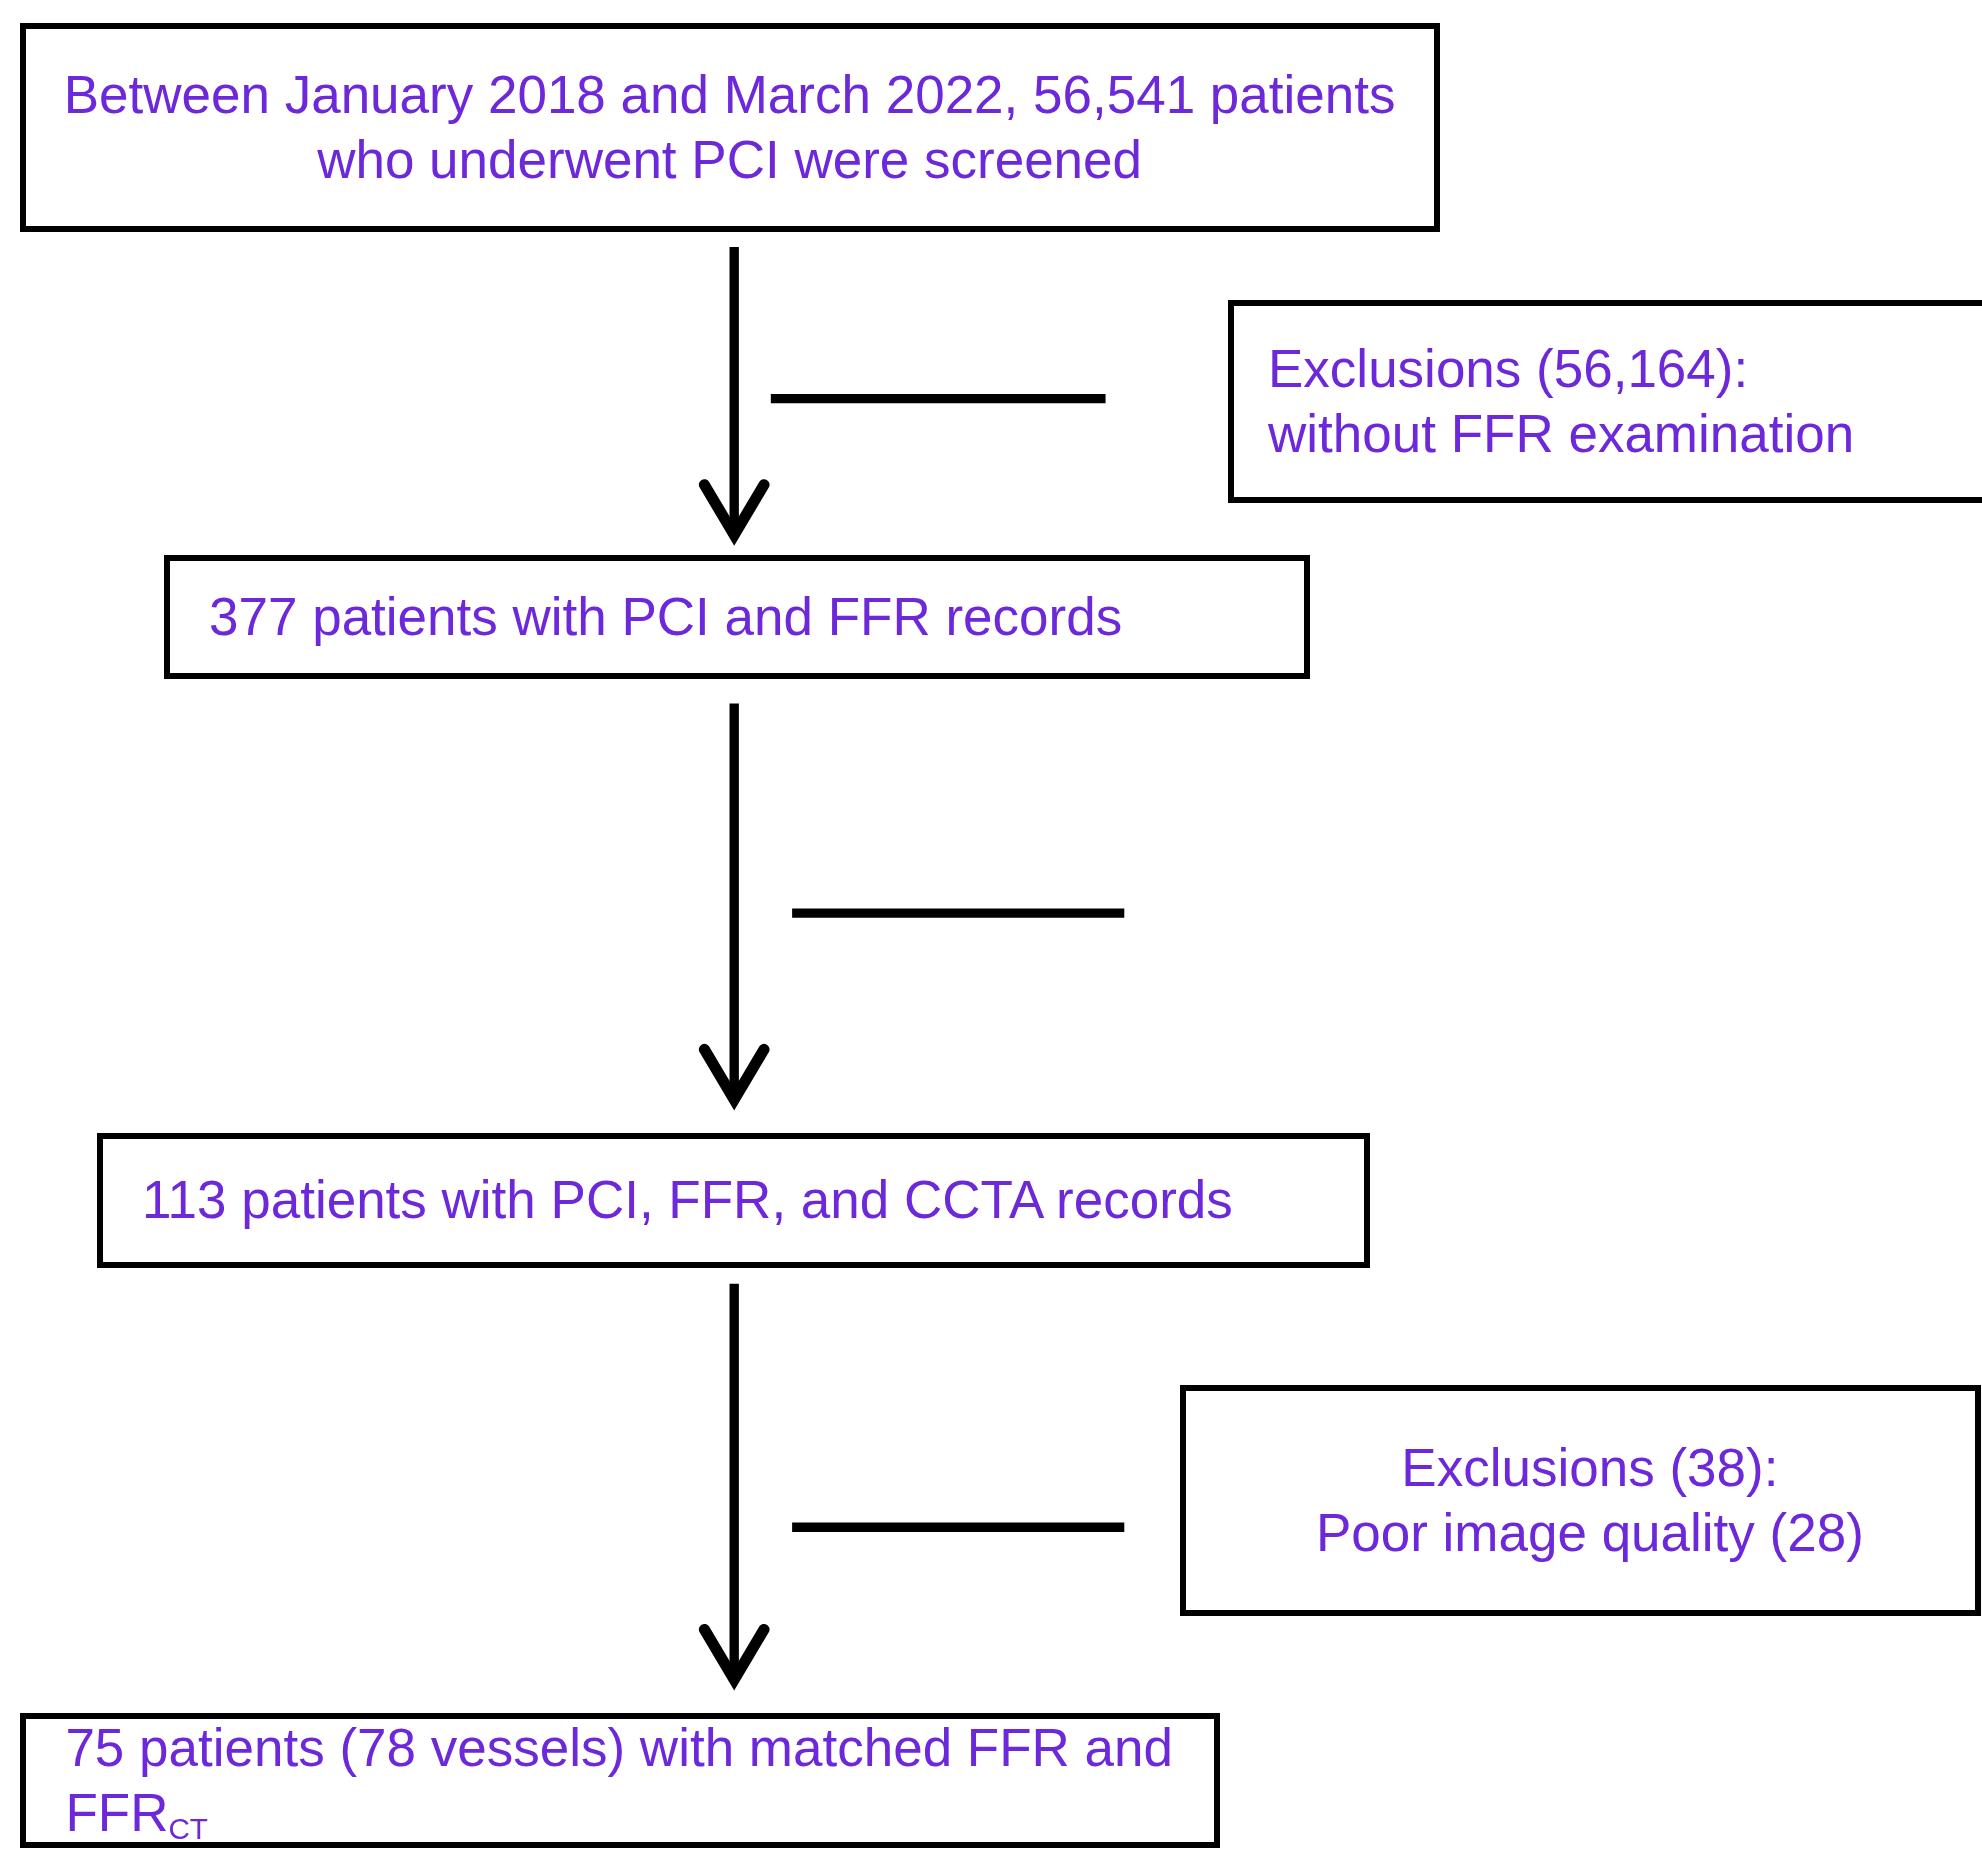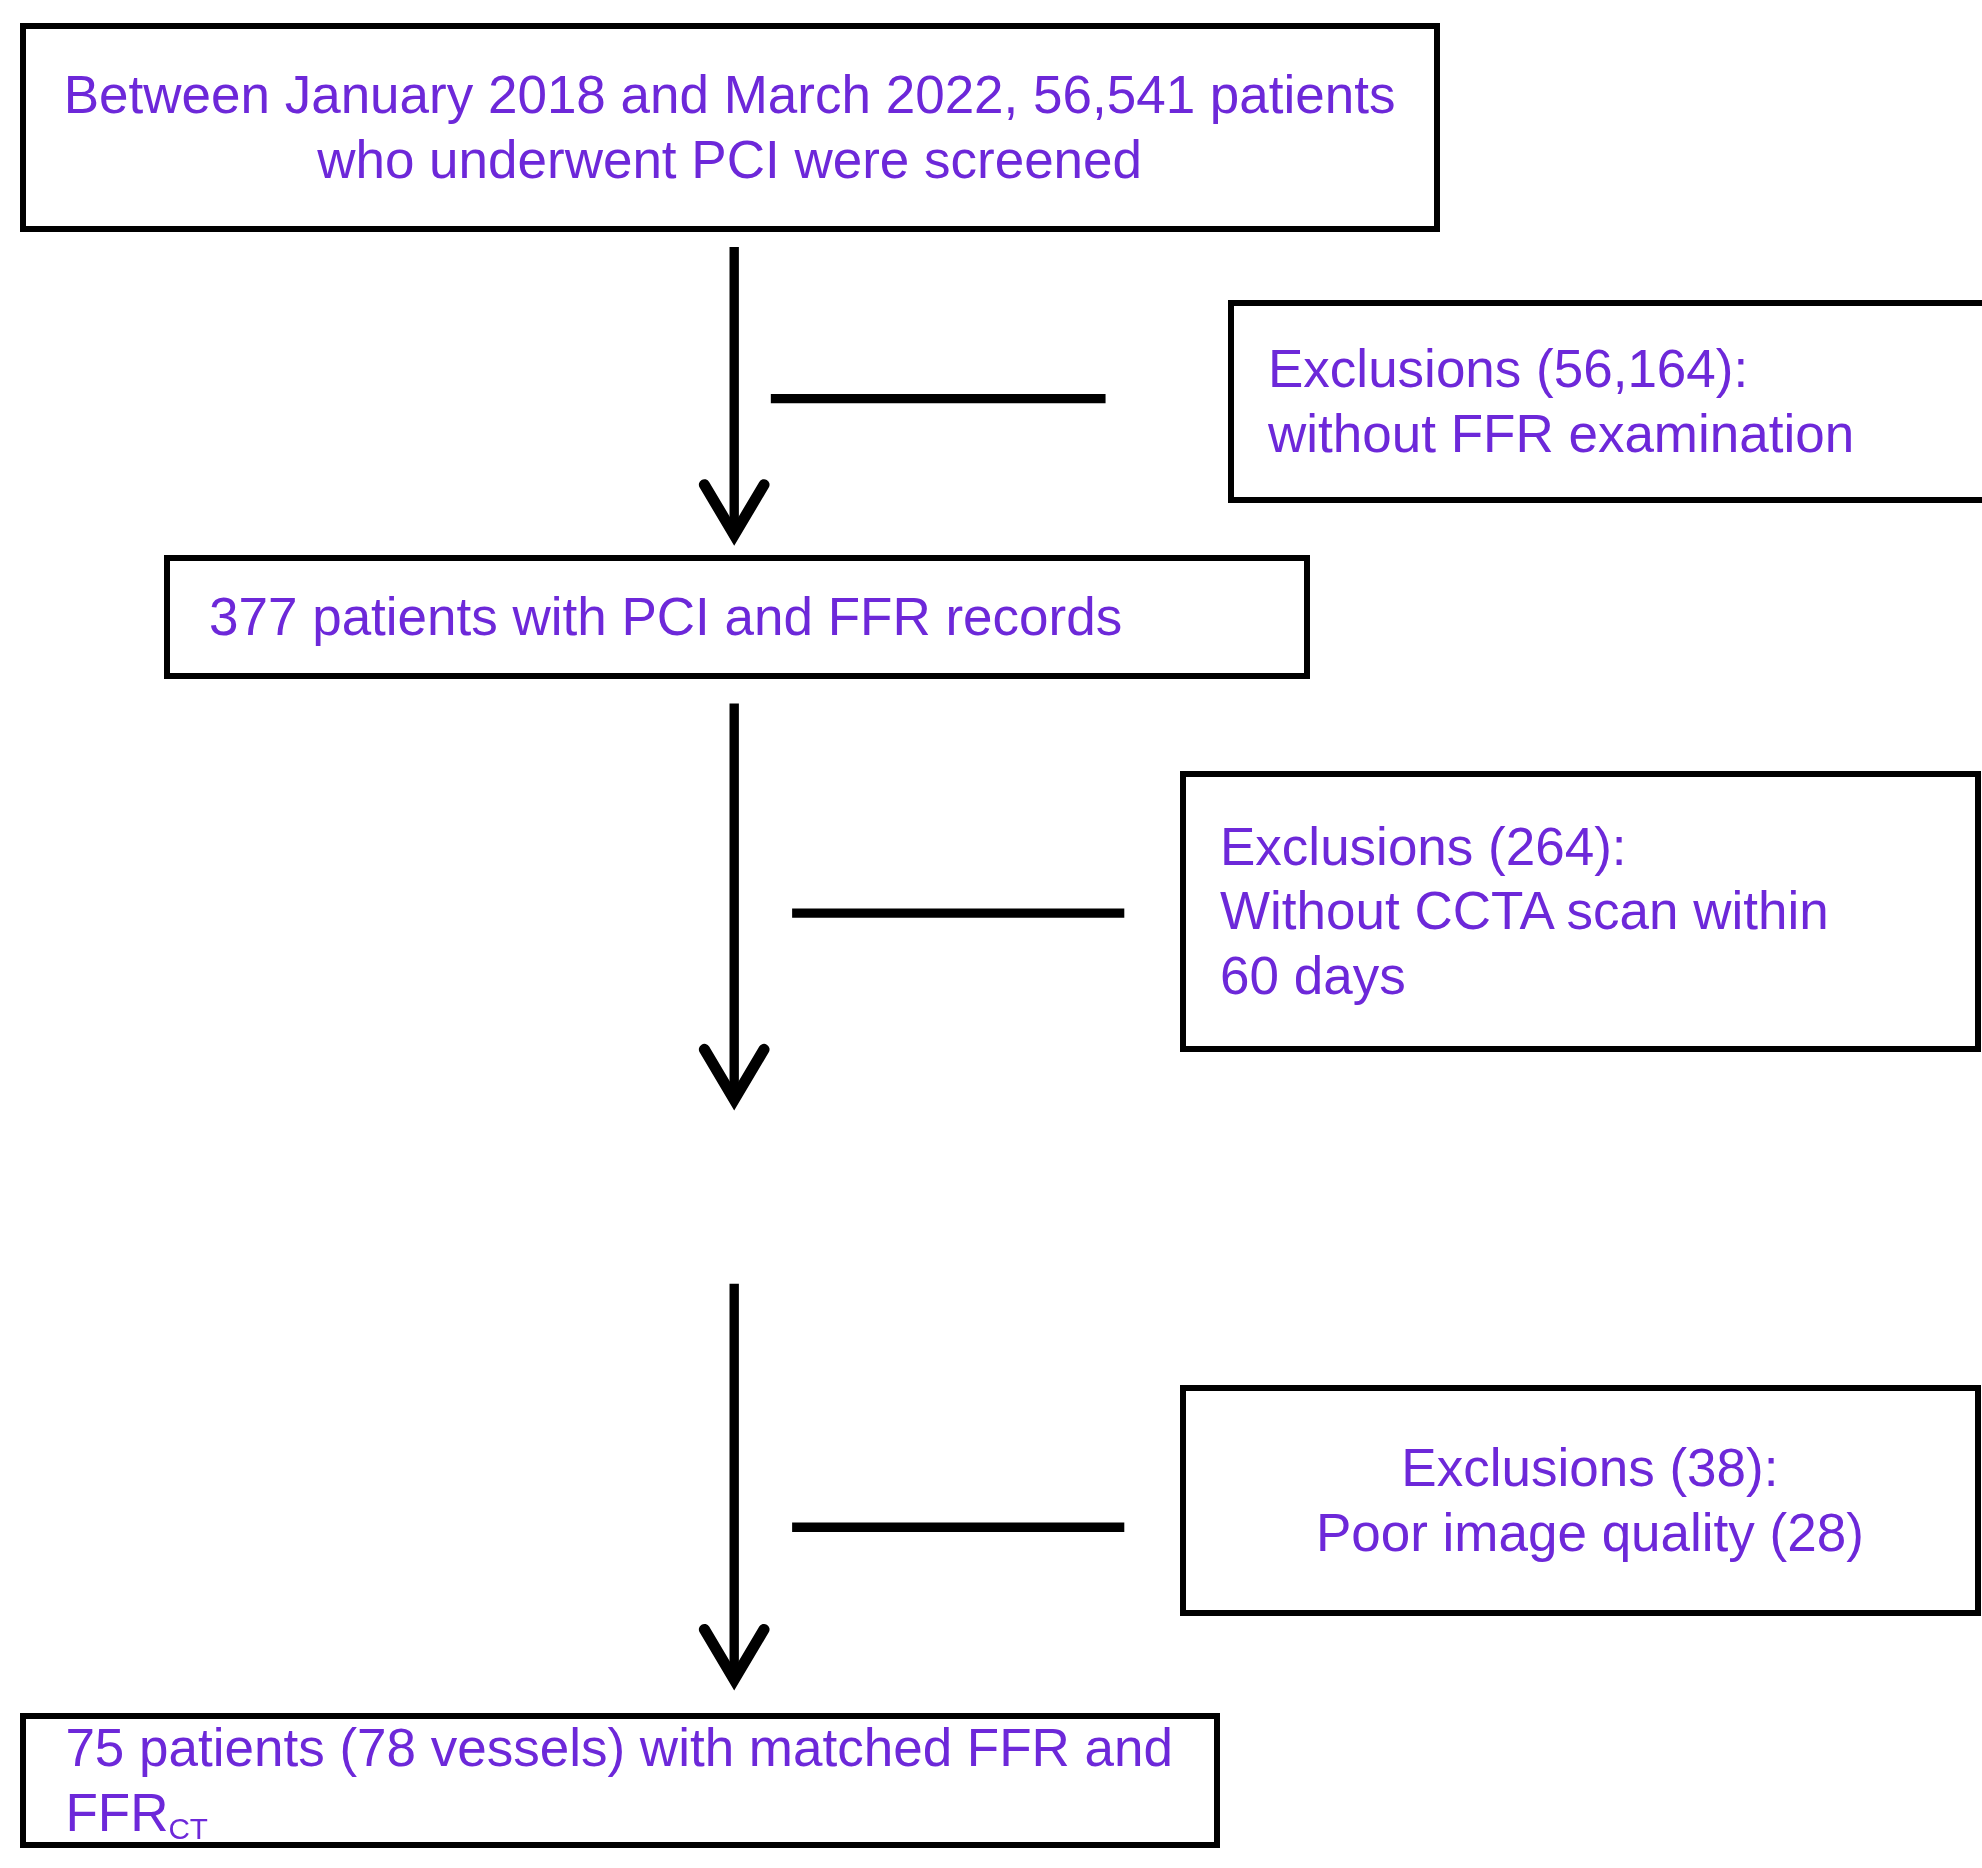--- a/index.html
+++ b/index.html
@@ -94,26 +94,24 @@
 
   <div class="node excl" style="left:1228px; top:300px; width:801px; height:203px;">
     <div class="txt">Exclusions (56,164):</div>
     <div class="txt">without FFR examination</div>
   </div>
 
   <div class="node main lefted" style="left:164px; top:555px; width:1146px; height:124px;">
     <div class="txt">377 patients with PCI and FFR records</div>
   </div>
 
-  <div class="node excl" style="left:1180px; top:771px; width:801px; height:281px;">
-    <div class="txt">Exclusions (264):</div>
-    <div class="txt">Without CCTA scan within</div>
-    <div class="txt">60 days</div>
+
+  <div class="node main lefted" style="left:97px; top:1133px; width:1273px; height:135px;">
+    <div class="txt">113 patients with PCI, FFR, and CCTA records</div>
   </div>
-
 
   <div class="node excl" style="left:1180px; top:1385px; width:801px; height:231px;align-items:center;">
     <div class="txt">Exclusions (38):</div>
     <div class="txt">Poor image quality (28)</div>
   </div>
 
   <div class="node main lefted" style="left:20.4px; top:1713px; width:1200px; height:135px;">
     <div class="txt"><span>75 patients (78 vessels) with matched FFR and FFR</span><sub>CT</sub></div>
   </div>
 

